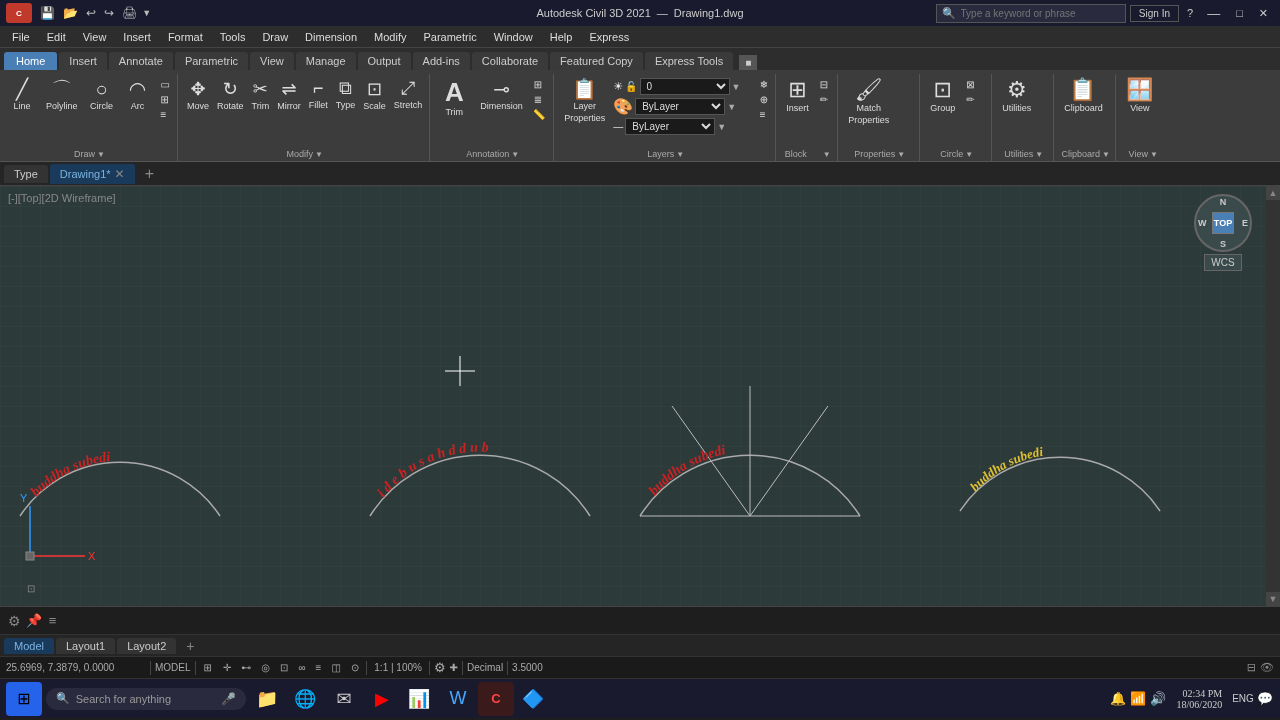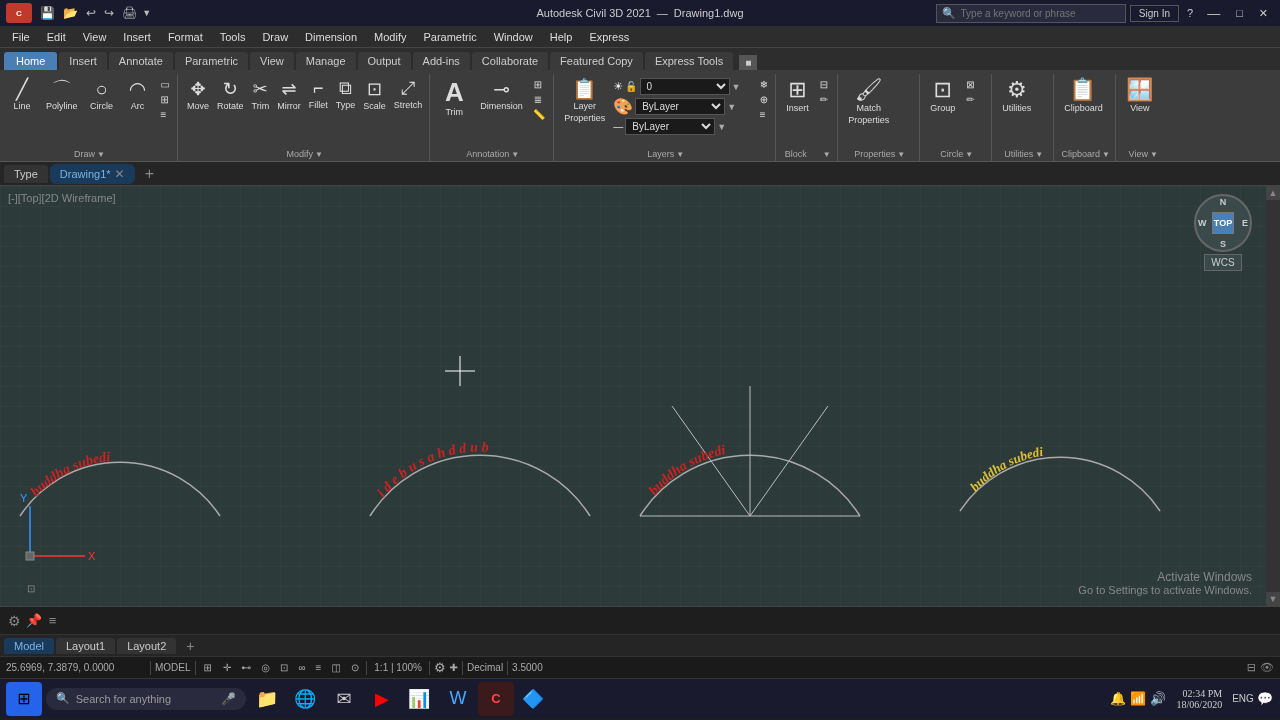--- a/index.html
+++ b/index.html
@@ -394,21 +394,21 @@
     </div>
     <div style="font-size:9px;color:#aaa;text-align:center;padding-bottom:2px;display:flex;align-items:center;justify-content:center;gap:2px;">
       <span>View</span>
       <span style="font-size:8px;cursor:pointer;">▼</span>
     </div>
   </div>
 </div>
 
 <div id="drawing-tabs" style="height:24px;background:#252525;display:flex;align-items:center;padding:0 4px;gap:2px;border-bottom:1px solid #444;">
   <div style="padding:3px 10px;font-size:11px;color:#ccc;cursor:pointer;background:#333;border-top-left-radius:3px;border-top-right-radius:3px;">Type</div>
-  <div style="padding:3px 10px;font-size:11px;color:#7ab3e0;cursor:pointer;background:#1a3a5c;border-top-left-radius:3px;border-top-right-radius:3px;display:flex;align-items:center;gap:4px;border-radius:6px;">
+  <div style="padding:3px 10px;font-size:11px;color:#7ab3e0;cursor:pointer;background:#1a3a5c;border-top-left-radius:3px;border-top-right-radius:3px;display:flex;align-items:center;gap:4px;">
     <span>Drawing1*</span>
     <span style="color:#888;cursor:pointer;font-size:12px;">✕</span>
   </div>
   <div style="padding:2px 8px;color:#888;cursor:pointer;font-size:16px;" title="New">+</div>
 </div>
 
 <div style="display:flex;height:420px;position:relative;">
 
   <div id="canvas-area" style="flex:1;background:#2d3a3a;position:relative;overflow:hidden;">
     <div id="canvas-label" style="position:absolute;top:6px;left:8px;color:#888;font-size:11px;">[-][Top][2D Wireframe]</div>
@@ -508,24 +508,20 @@
       </div>
       <div style="padding:2px 6px;background:#3a4a4a;border:1px solid #666;color:#ccc;font-size:10px;cursor:pointer;">WCS</div>
     </div>
 
     <div style="position:absolute;right:0;top:0;width:14px;height:100%;background:#2a2a2a;display:flex;flex-direction:column;align-items:center;">
       <div style="width:14px;height:14px;background:#444;color:#888;font-size:9px;display:flex;align-items:center;justify-content:center;cursor:pointer;">▲</div>
       <div style="flex:1;width:14px;background:#333;"></div>
       <div style="width:14px;height:14px;background:#444;color:#888;font-size:9px;display:flex;align-items:center;justify-content:center;cursor:pointer;">▼</div>
     </div>
 
-    <div style="position:absolute;right:28px;bottom:10px;color:#888;font-size:12px;text-align:right;">
-      <div>Activate Windows</div>
-      <div style="font-size:11px;">Go to Settings to activate Windows.</div>
-    </div>
   </div>
 </div>
 
 <div id="command-bar" style="height:28px;background:#1e1e1e;border-top:1px solid #444;display:flex;align-items:center;padding:0 8px;gap:6px;">
   <span style="cursor:pointer;color:#888;font-size:14px;">⚙</span>
   <span style="cursor:pointer;color:#888;font-size:13px;">📌</span>
   <span style="cursor:pointer;color:#888;font-size:13px;">≡</span>
 </div>
 
 <div style="height:22px;background:#252525;display:flex;align-items:center;padding:0 4px;gap:2px;border-top:1px solid #333;">

